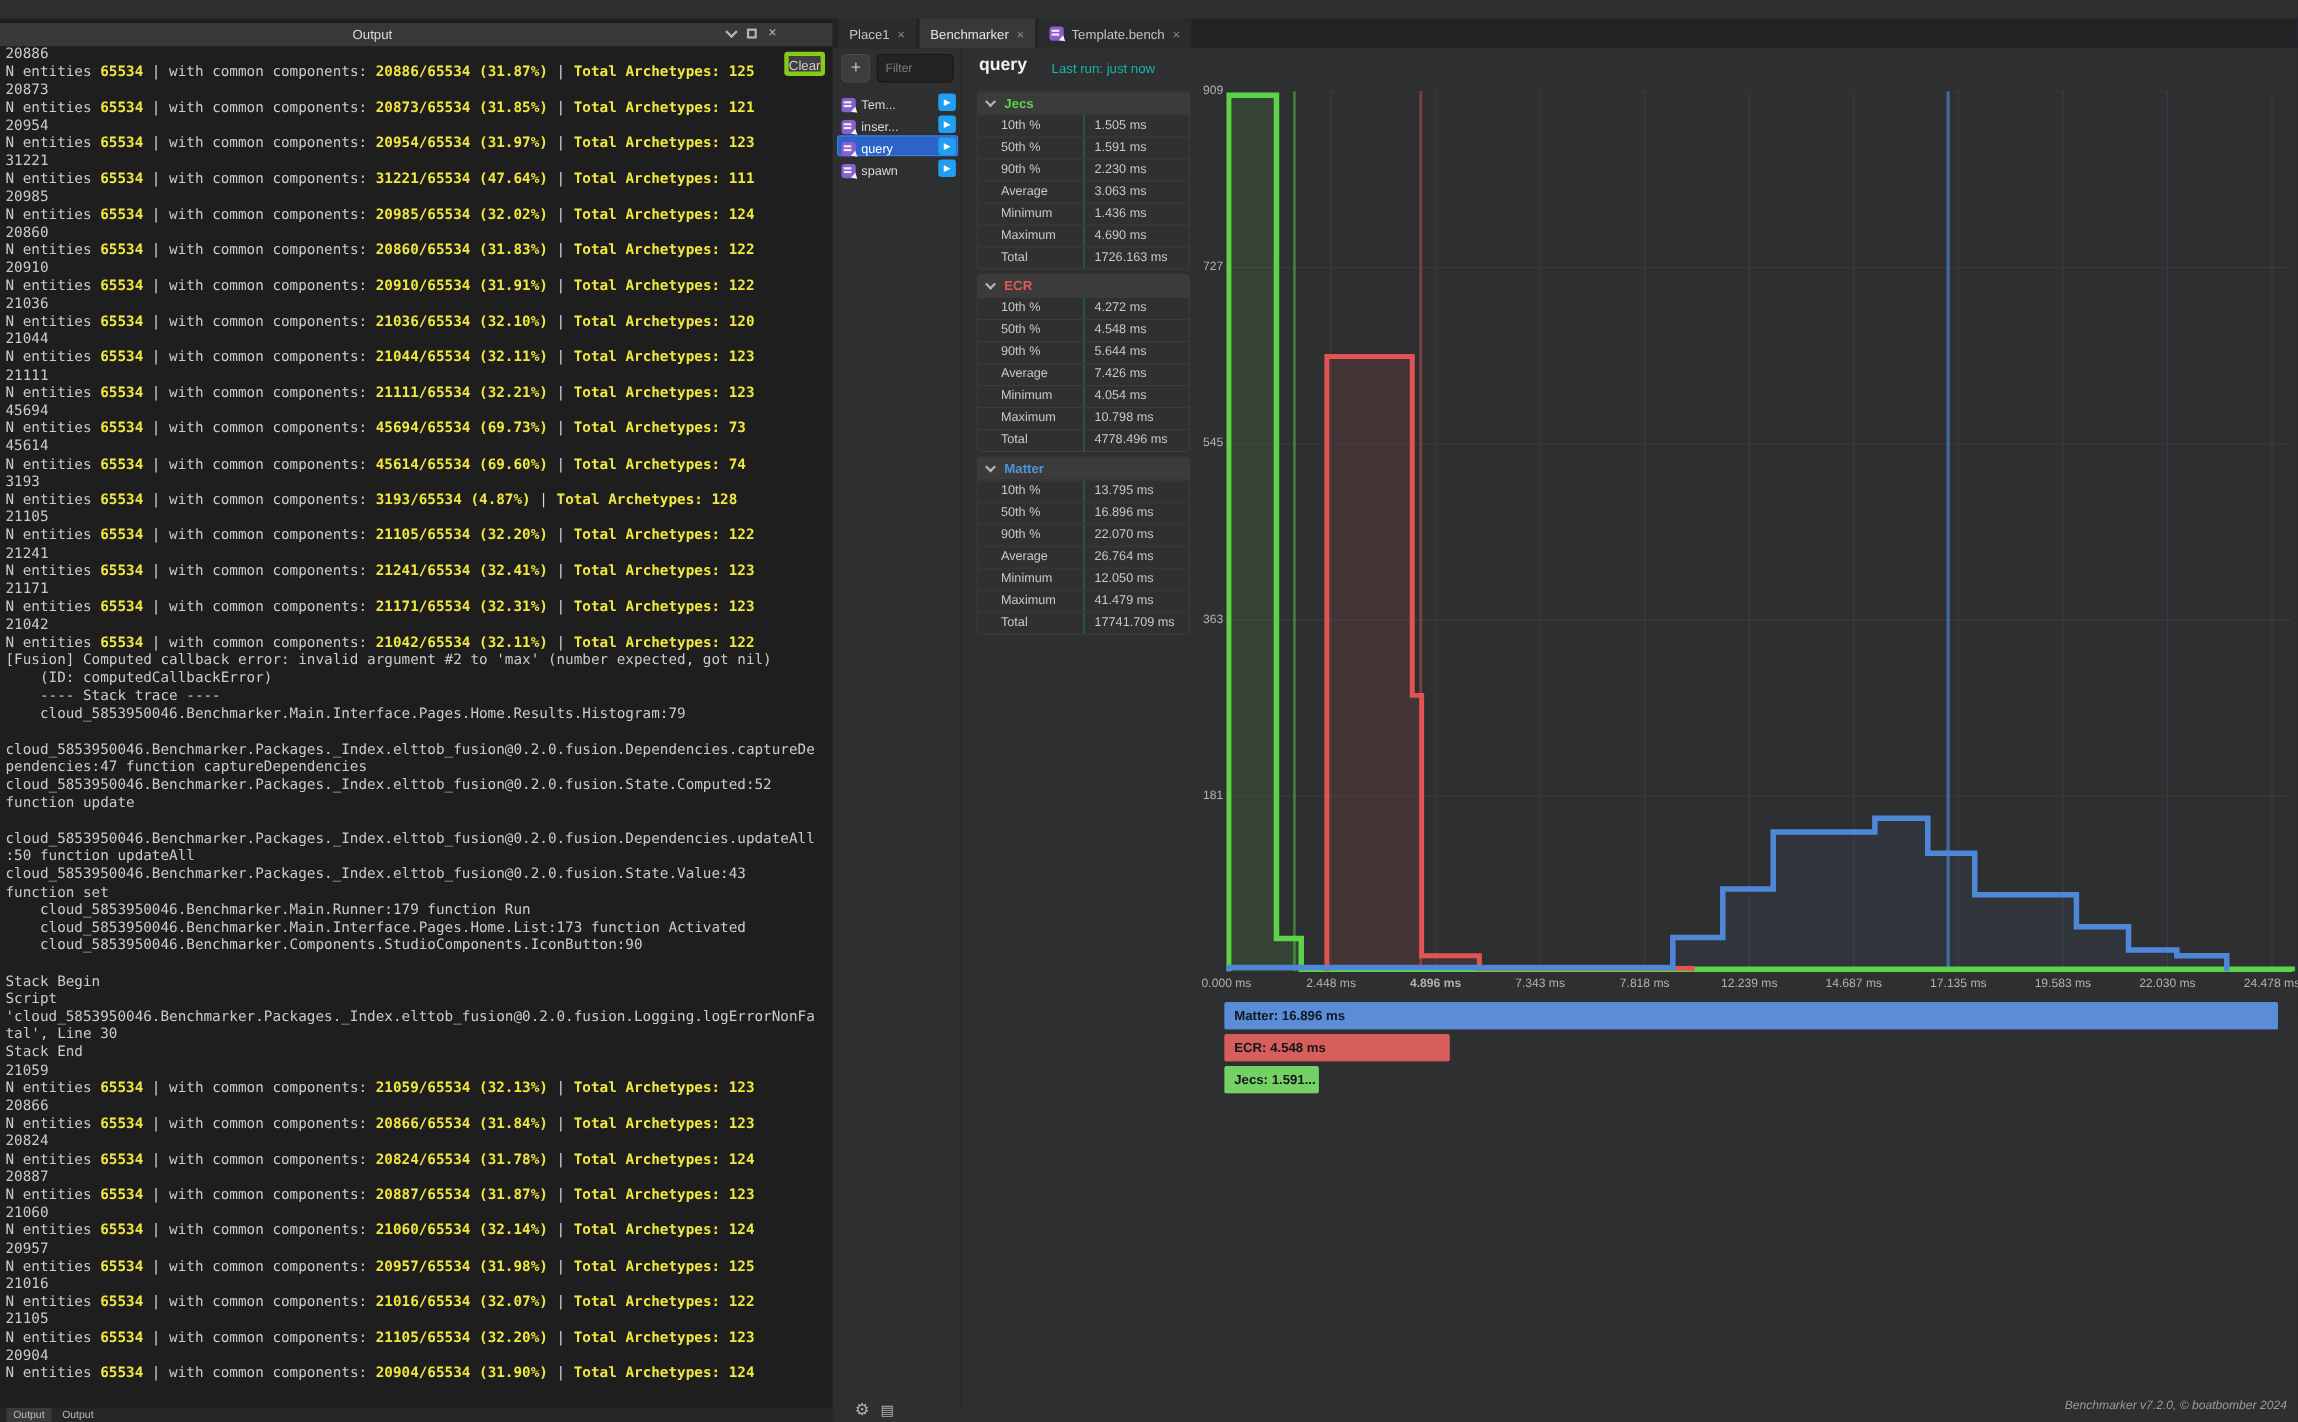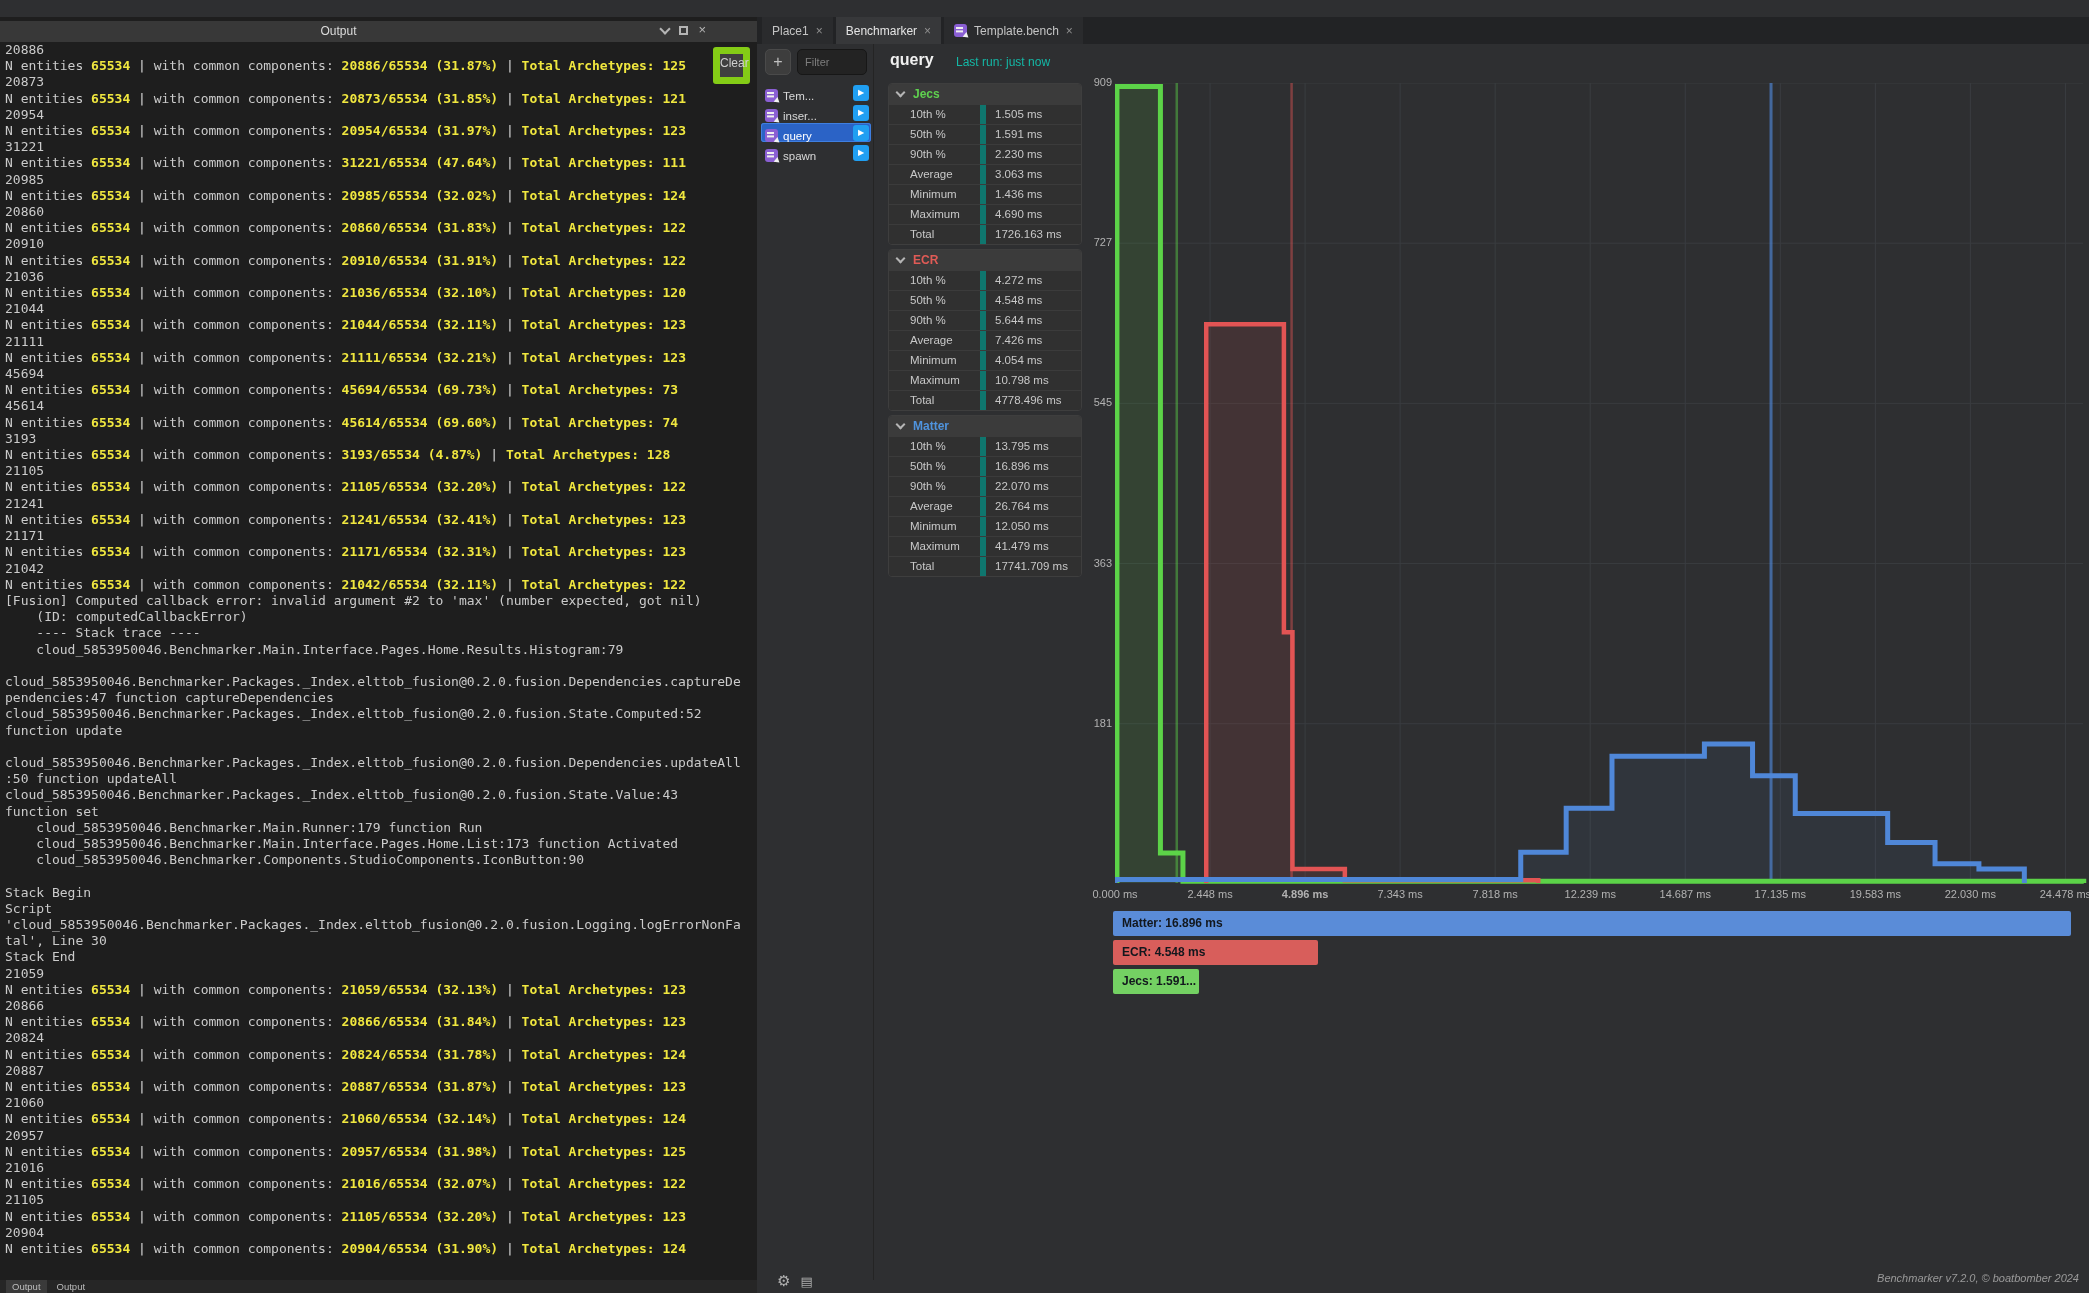--- a/index.html
+++ b/index.html
@@ -14,21 +14,21 @@
   #toolbar .mitem { position:absolute; top:1px; font-size:10px; color:#c8c8c8; letter-spacing:.4px; }
   #toolbar .ticon { position:absolute; top:0px; font-size:11px; color:#9a9a9a; }
   
   #output-panel { position:absolute; left:0; top:17px; width:757px; height:1263px; background:#1e1e1e; }
   #output-header { position:absolute; left:0; top:4px; width:757px; height:21px; background:#383838; }
   #output-title { position:absolute; left:0; right:80px; top:3px; text-align:center; font-size:12px; color:#dcdcdc; }
   .hd-icons { position:absolute; right:51px; top:3px; display:flex; gap:10px; align-items:center; }
   .chev { width:8px; height:8px; border-right:2px solid #b5b5b5; border-bottom:2px solid #b5b5b5; transform:rotate(45deg); margin-top:-3px;}
   .floatbox { width:9px; height:9px; border:2px solid #b5b5b5; position:relative;}
   .xicon { color:#b5b5b5; font-size:13px; line-height:12px; }
-  #clear-btn { position:absolute; left:713px; top:30px; width:37px; height:37px; background:#3f3f3f; border:7px solid #84cc16;
+  #clear-btn { position:absolute; left:713px; top:30px; width:37px; height:22px; background:#3f3f3f; border:4px solid #84cc16;
     border-radius:3px; color:#cfcfcf; font-size:12px; text-align:center; line-height:19px; z-index:5; }
   #log { position:absolute; left:5px; top:25px; width:750px; height:1235px; overflow:hidden;
     font-family:"DejaVu Sans Mono", monospace; font-size:13px; line-height:16.2px; white-space:pre; color:#cbcbcb; }
   #log .y { color:#f0e73f; font-weight:bold; }
   #log .pipe { color:#d8d8d8; }
   
   #tabstrip { position:absolute; left:757px; top:17px; width:1332px; height:27px; background:#222325; display:flex; align-items:stretch; padding-left:5px; gap:3px; }
   .tab { display:flex; align-items:center; gap:7px; padding:0 10px; background:#2a2b2d; color:#c4c4c4; font-size:12px; }
   .tab.active { background:#37383a; color:#e4e4e4; }
   .tab .tclose { color:#8f8f8f; font-size:12px; }
@@ -54,21 +54,21 @@
   .play-btn { position:absolute; right:2px; top:1.5px; width:16px; height:16px; background:#209ff2; border-radius:3px;
     color:#fff; font-size:8px; text-align:center; line-height:16px; }
   
   #results-title { position:absolute; left:133px; top:7px; font-size:16px; font-weight:bold; color:#f0f0f0; }
   #last-run { position:absolute; left:199px; top:11px; font-size:12px; color:#14b8a6; }
   #stats-table { position:absolute; left:131px; top:39px; width:194px; }
   .sect { border:1px solid #3e3e3e; border-radius:4px; margin-bottom:4px; overflow:hidden; }
   .sect-head { height:20px; background:#3b3b3b; display:flex; align-items:center; gap:9px; padding-left:8px; font-size:12px; font-weight:bold; }
   .sect-head .schev { width:7px; height:7px; border-right:2px solid #b5b5b5; border-bottom:2px solid #b5b5b5; transform:rotate(45deg); margin-top:-3px; }
   .srow { display:flex; height:20px; background:#303030; border-top:1px solid #3b3b3b; font-size:11.5px; color:#c8c8c8; }
-  .srow .lab { width:97px; padding-left:21px; line-height:19px; border-right:6px solid #0f766e; }
+  .srow .lab { width:97px; padding-left:21px; line-height:19px; border-right:1px solid #0f766e; }
   .srow .val { flex:1; padding-left:9px; line-height:19px; }
   
   .ylab { position:absolute; width:32px; text-align:right; font-size:11px; color:#b2b2b2; }
   .xlab { position:absolute; width:84px; text-align:center; font-size:11px; color:#b2b2b2; top:844px; }
   #chart-svg { position:absolute; left:358px; top:39px; }
   
   .legend-bar { position:absolute; left:356px; height:25px; border-radius:2px; font-size:12px; font-weight:600;
     color:#12171d; line-height:25px; padding-left:9px; white-space:nowrap; overflow:hidden; }
   
   #bench-footer-icons { position:absolute; left:20px; top:1228px; display:flex; gap:10px; align-items:center; color:#b0b0b0; }

